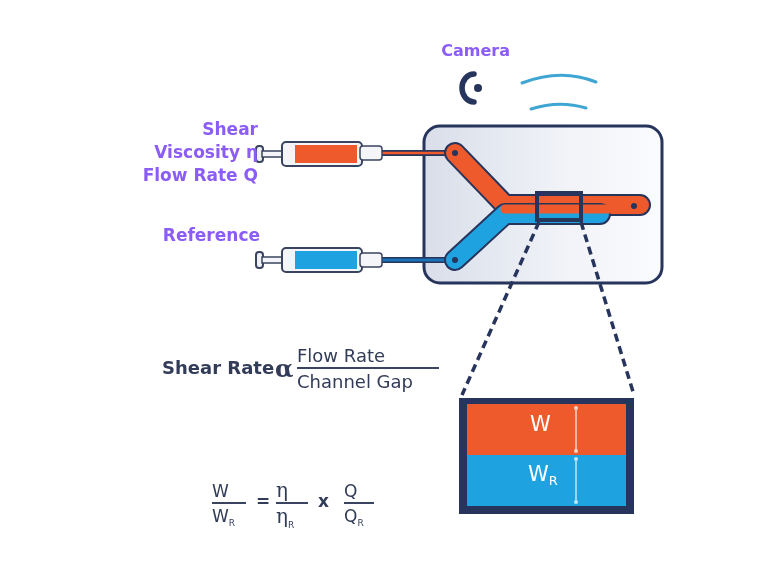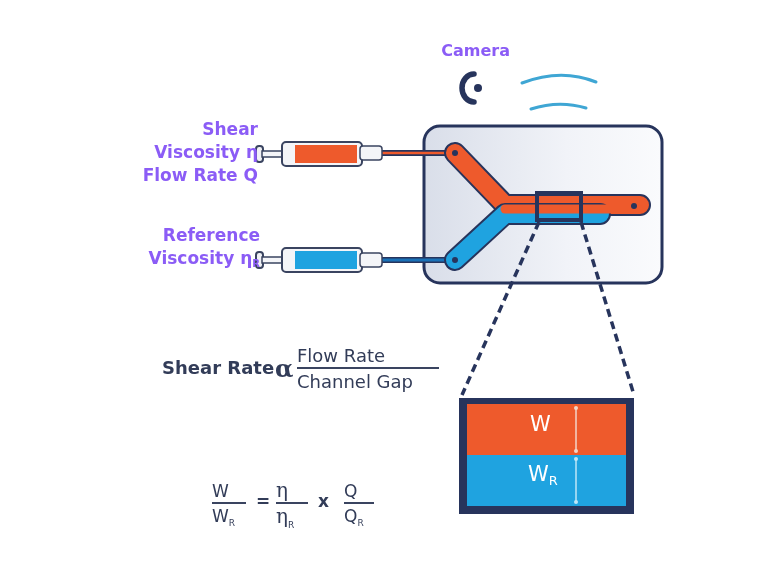--- a/index.html
+++ b/index.html
@@ -102,21 +102,20 @@
 <div class="lbl" style="left:440px; top:39px; width:70px; font-size:16px;">Camera</div>
 
 <div class="lbl" style="left:108px; top:118px; width:150px;">
   <div>Shear</div>
   <div>Viscosity η</div>
   <div>Flow Rate Q</div>
 </div>
 
 <div class="lbl" style="left:100px; top:224px; width:160px;">
   <div>Reference</div>
-  <div><span>Viscosity η</span><sub>R</sub></div>
 </div>
 
 <div class="eq" style="left:162px; top:357px; font-size:18px;">Shear Rate</div>
 <div class="eq" style="left:275px; top:354px; font-size:24px; font-family:'DejaVu Serif', serif;">α</div>
 <div class="frac" style="left:297px; top:345px; width:142px; font-size:18px;">
   <span class="num" style="line-height:22px;">Flow Rate</span>
   <span class="bar"></span>
   <span class="den" style="line-height:26px;">Channel Gap</span>
 </div>
 

